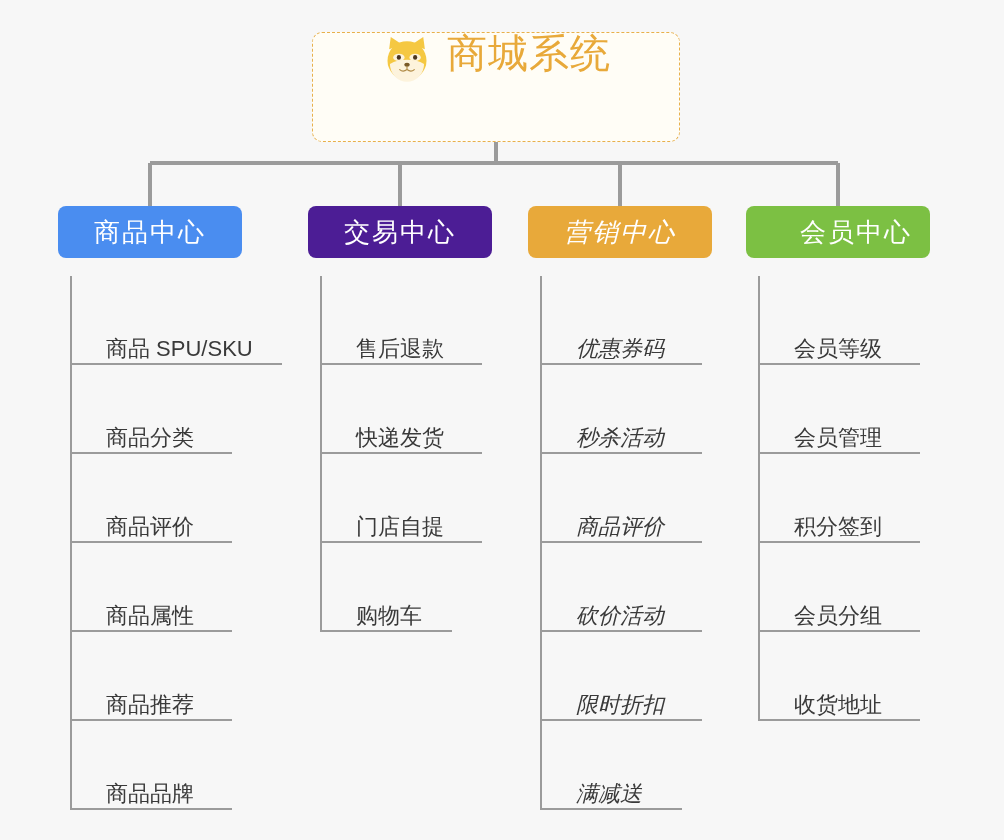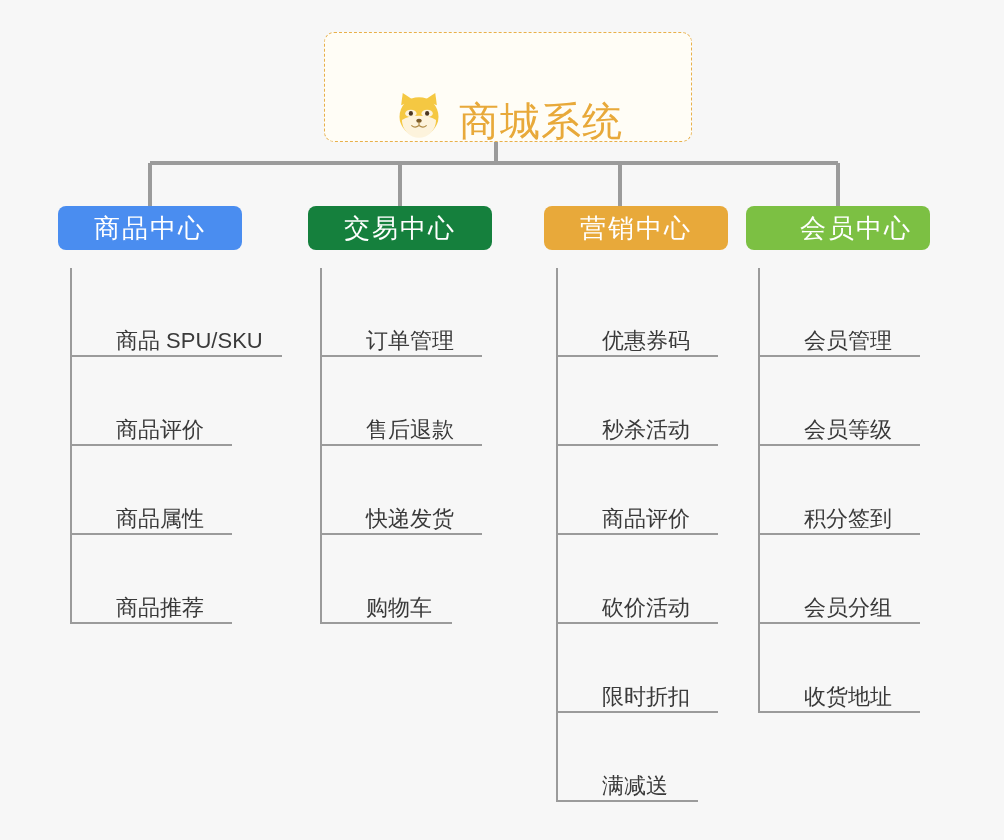--- a/index.html
+++ b/index.html
@@ -16,30 +16,30 @@
 
   #mindmap {
     position: relative;
     width: 1004px;
     height: 840px;
   }
 
   
   .root-node {
     position: absolute;
-    left: 324px;
+    left: 312px;
     top: 32px;
     width: 368px;
     height: 110px;
     box-sizing: border-box;
     background: #fffdf6;
     border: 1.5px dashed #e8b04b;
     border-radius: 10px;
     display: flex;
-    align-items: flex-end;
+    align-items: flex-start;
     justify-content: center;
     gap: 14px;
   }
   .root-logo {
     width: 52px;
     height: 52px;
     flex: 0 0 52px;
     position: relative;
   }
   .root-title {
@@ -60,21 +60,21 @@
     pointer-events: none;
   }
 
   
   .branch {
     position: absolute;
     top: 206px;
   }
   .branch-header {
     box-sizing: border-box;
-    height: 44px;
+    height: 52px;
     border-radius: 8px;
     display: flex;
     align-items: center;
     justify-content: center;
     color: #ffffff;
     font-size: 26px;
     letter-spacing: 2px;
     white-space: nowrap;
   }
 
@@ -83,21 +83,21 @@
     margin-top: 18px;
     margin-left: 12px;
     border-left: 2px solid #9b9b9b;
   }
   .leaf {
     position: relative;
     height: 89px;
     box-sizing: border-box;
     display: flex;
     align-items: flex-end;
-    padding-left: 44px;
+    padding-left: 34px;
     padding-bottom: 3px;
   }
   .leaf-label {
     font-size: 22px;
     color: #3a3a3a;
     white-space: nowrap;
     line-height: 1.2;
   }
   .leaf-underline {
     position: absolute;
@@ -153,55 +153,63 @@
 
   <div id="branch-host">
       <div class="branch" style="left: 58px; width: 184px;">
         <div class="branch-header" style="background: rgb(74, 141, 240); width: 184px;">商品中心</div>
         <div class="branch-children">
           <div class="leaf">
             <span class="leaf-label">商品 SPU/SKU</span>
             <span class="leaf-underline" style="width: 210px;"></span>
           </div>
           <div class="leaf">
+            <span class="leaf-label">商品分类</span>
+            <span class="leaf-underline" style="width: 160px;"></span>
+          </div>
+          <div class="leaf">
             <span class="leaf-label">商品评价</span>
             <span class="leaf-underline" style="width: 160px;"></span>
           </div>
           <div class="leaf">
             <span class="leaf-label">商品属性</span>
             <span class="leaf-underline" style="width: 160px;"></span>
           </div>
           <div class="leaf">
             <span class="leaf-label">商品推荐</span>
             <span class="leaf-underline" style="width: 160px;"></span>
           </div>
+          <div class="leaf">
+            <span class="leaf-label">商品品牌</span>
+            <span class="leaf-underline" style="width: 160px;"></span>
+          </div>
         </div>
       </div>
       <div class="branch" style="left: 308px; width: 184px;">
-        <div class="branch-header" style="background: #15803d; width: 184px;">交易中心</div>
-        <div class="branch-children">
-          <div class="leaf">
-            <span class="leaf-label">订单管理</span>
-            <span class="leaf-underline" style="width: 160px;"></span>
-          </div>
+        <div class="branch-header" style="background: #4c1d95; width: 184px;">交易中心</div>
+        <div class="branch-children">
           <div class="leaf">
             <span class="leaf-label">售后退款</span>
             <span class="leaf-underline" style="width: 160px;"></span>
           </div>
           <div class="leaf">
             <span class="leaf-label">快递发货</span>
+            <span class="leaf-underline" style="width: 160px;"></span>
+          </div>
+          <div class="leaf">
+            <span class="leaf-label">门店自提</span>
             <span class="leaf-underline" style="width: 160px;"></span>
           </div>
           <div class="leaf">
             <span class="leaf-label">购物车</span>
             <span class="leaf-underline" style="width: 130px;"></span>
           </div>
         </div>
       </div>
-      <div class="branch" style="left: 544px; width: 184px;">
+      <div class="branch" style="left: 528px; width: 184px; font-style: italic;">
         <div class="branch-header" style="background: rgb(232, 169, 58); width: 184px;">营销中心</div>
         <div class="branch-children">
           <div class="leaf">
             <span class="leaf-label">优惠券码</span>
             <span class="leaf-underline" style="width: 160px;"></span>
           </div>
           <div class="leaf">
             <span class="leaf-label">秒杀活动</span>
             <span class="leaf-underline" style="width: 160px;"></span>
           </div>
@@ -220,28 +228,28 @@
           <div class="leaf">
             <span class="leaf-label">满减送</span>
             <span class="leaf-underline" style="width: 140px;"></span>
           </div>
         </div>
       </div>
       <div class="branch" style="left: 746px; width: 184px;">
         <div class="branch-header" style="background: rgb(124, 192, 67); width: 184px; padding-left: 36px;">会员中心</div>
         <div class="branch-children">
           <div class="leaf">
+            <span class="leaf-label">会员等级</span>
+            <span class="leaf-underline" style="width: 160px;"></span>
+          </div>
+          <div class="leaf">
             <span class="leaf-label">会员管理</span>
             <span class="leaf-underline" style="width: 160px;"></span>
           </div>
           <div class="leaf">
-            <span class="leaf-label">会员等级</span>
-            <span class="leaf-underline" style="width: 160px;"></span>
-          </div>
-          <div class="leaf">
             <span class="leaf-label">积分签到</span>
             <span class="leaf-underline" style="width: 160px;"></span>
           </div>
           <div class="leaf">
             <span class="leaf-label">会员分组</span>
             <span class="leaf-underline" style="width: 160px;"></span>
           </div>
           <div class="leaf">
             <span class="leaf-label">收货地址</span>
             <span class="leaf-underline" style="width: 160px;"></span>

